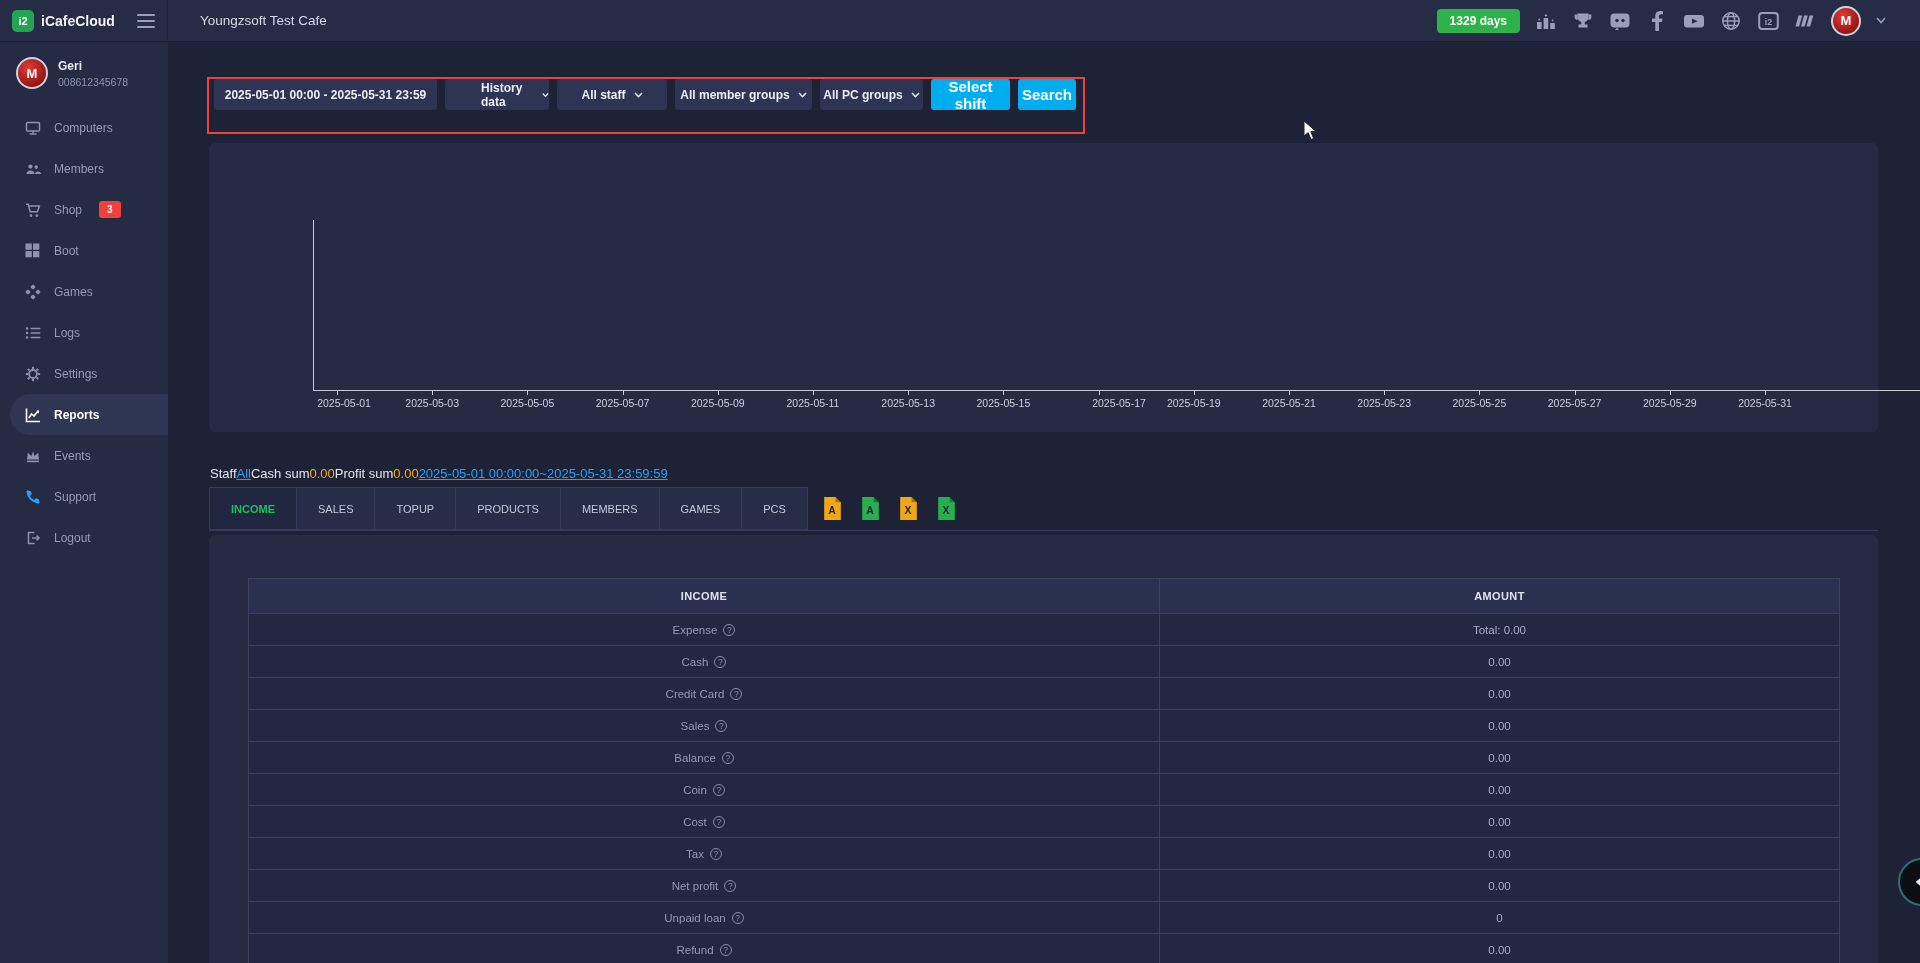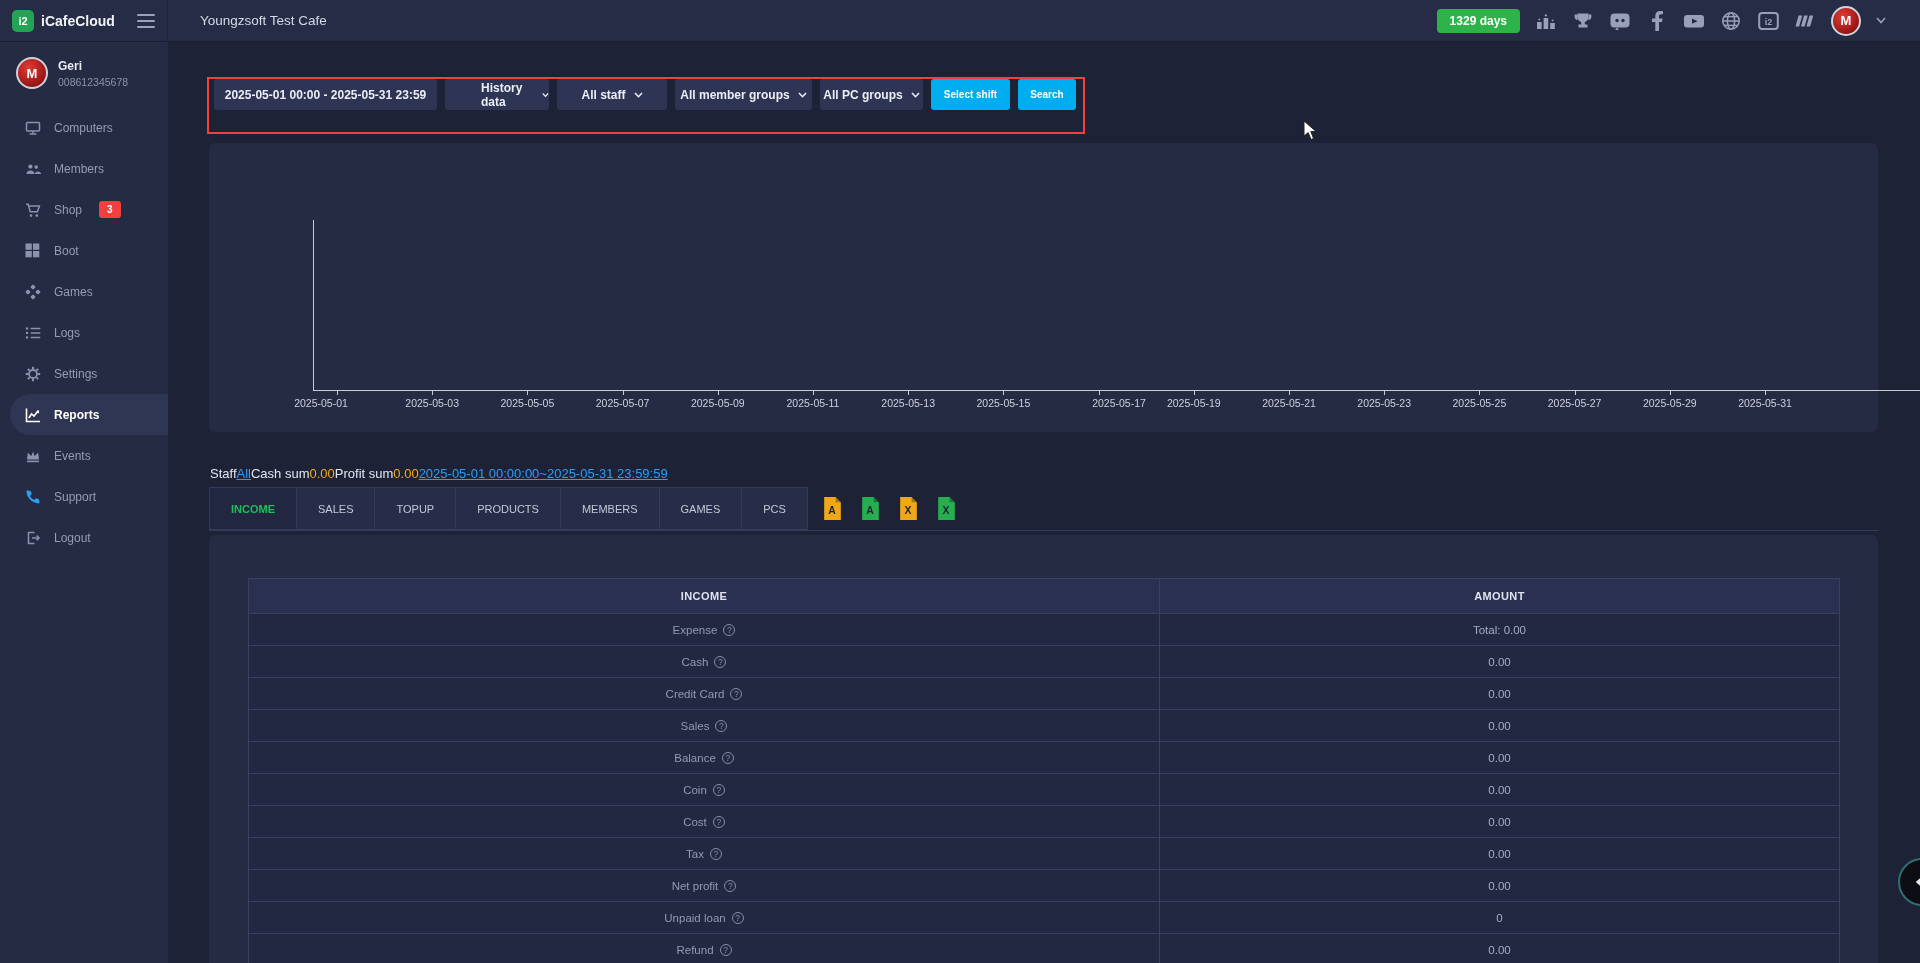--- a/index.html
+++ b/index.html
@@ -41,21 +41,21 @@
   .nav-badge{ background:#f43f3f; color:#fff; font-size:10px; font-weight:bold;
               padding:3px 8px; border-radius:3px; margin-left:4px; }
 
   
   .filter-box{ position:absolute; left:207px; top:77px; width:878px; height:57px;
                border:2px solid #f2413b; display:flex; align-items:flex-start; gap:8px; padding-left:5px; }
   .f-field{ height:31px; background:#2e3554; border-radius:3px; color:#eceef6; font-size:12px;
             font-weight:bold; display:flex; align-items:center; justify-content:center; gap:8px; cursor:pointer;}
   .f-date{ width:223px; }
   .w-hist{ width:104px;padding-left:36px; } .w-staff{ width:110px; } .w-mg{ width:137px; } .w-pc{ width:103px; }
-  .btn{ height:31px; background:#00aeef; color:#fff; font-size:10px; font-weight:bold;
+  .btn{ height:31px; background:#00aeef; color:#fff; font-size:15px; font-weight:bold;
         border-radius:3px; border:none; display:flex; align-items:center; justify-content:center; cursor:pointer;}
   .w-shift{ width:79px; } .w-search{ width:58px; }
 
   
   .chart-panel{ position:absolute; left:209px; top:143px; width:1669px; height:289px;
                 background:#252b43; border-radius:6px; }
   .y-axis{ position:absolute; left:104px; top:77px; width:1px; height:170px; background:#c7cbd8; }
   .x-axis{ position:absolute; left:104px; top:247px; height:1px; width:1652px; background:#c7cbd8; }
   .tick{ position:absolute; top:248px; width:1px; height:4px; background:#c7cbd8; }
   .x-label{ position:absolute; top:254px; font-size:10.5px; color:#ccd0dd; transform:translateX(-50%); white-space:nowrap;}
@@ -348,21 +348,21 @@
     </div>
     <button class="btn w-shift">Select shift</button>
     <button class="btn w-search">Search</button>
   </div>
 
   <div class="chart-panel">
     <div class="y-axis"></div>
     <div class="x-axis"></div>
     <div id="x-labels">
         <div class="tick" style="left: 128px;"></div>
-        <div class="x-label" style="left: 112px; text-align: center;">2025-05-01</div>
+        <div class="x-label" style="left: 135px; text-align: center;">2025-05-01</div>
         <div class="tick" style="left: 223.2px;"></div>
         <div class="x-label" style="left: 223.2px;">2025-05-03</div>
         <div class="tick" style="left: 318.4px;"></div>
         <div class="x-label" style="left: 318.4px;">2025-05-05</div>
         <div class="tick" style="left: 413.6px;"></div>
         <div class="x-label" style="left: 413.6px;">2025-05-07</div>
         <div class="tick" style="left: 508.8px;"></div>
         <div class="x-label" style="left: 508.8px;">2025-05-09</div>
         <div class="tick" style="left: 604px;"></div>
         <div class="x-label" style="left: 604px;">2025-05-11</div>

